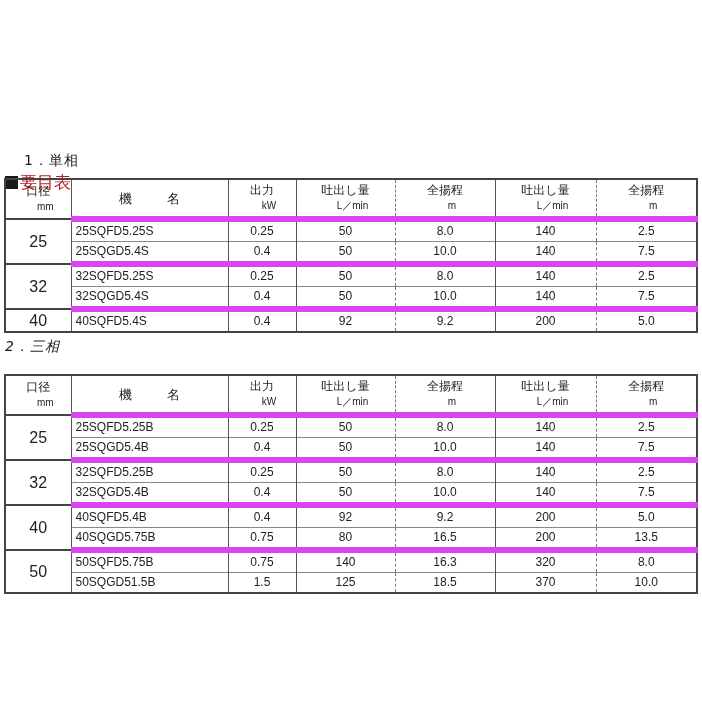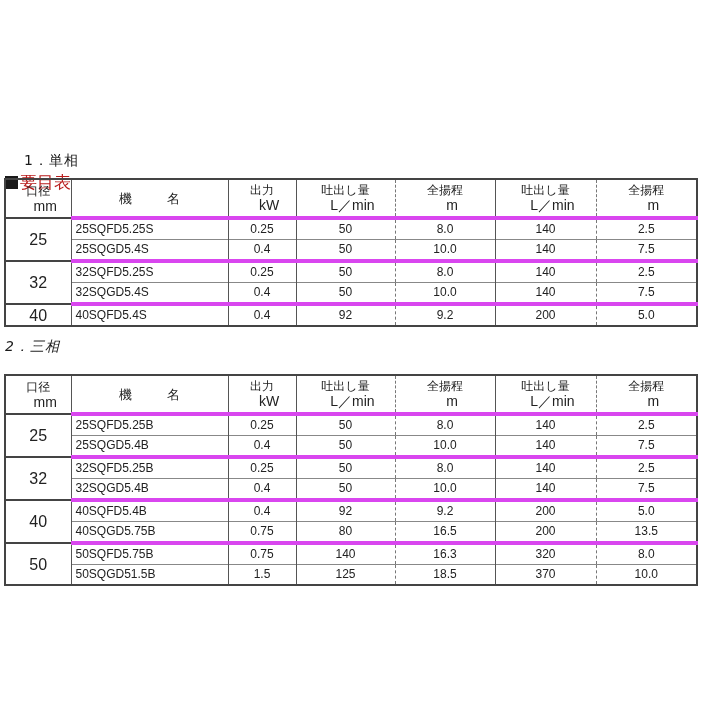--- a/index.html
+++ b/index.html
@@ -9,25 +9,25 @@
   .title .sq { display:inline-block; width:13px; height:13px; background:#1a1a1a; margin-right:2px; vertical-align:-1px; }
   .subtitle { position:absolute; left:5px; font-size:14px; line-height:18px; color:#1a1a1a; letter-spacing:1px; }
   .st1 { top:151px;margin-left:19px; }
   .st2 { top:337px;font-style:italic; }
   table.spec { position:absolute; left:4px; border-collapse:collapse; border:2px solid #444; table-layout:fixed;
                font-family:Liberation Sans, sans-serif;padding-left:10px; }
   .t1 { top:178px; }
   .t2 { top:374px; }
   table.spec th, table.spec td { border-left:1px solid #555; border-right:1px solid #555; padding:0; }
   table.spec th { height:36px; font-weight:normal; font-size:12px; line-height:15px; text-align:center; border-bottom:2px solid #444; color:#222; }
-  table.spec th .unit { font-size:14px;margin-left:14px; }
+  table.spec th .unit { font-size:10px;margin-left:14px; }
   table.spec td { height:19px; font-size:12px; line-height:19px; text-align:center; color:#222; }
   table.spec td.model { text-align:left; padding-left:4px; }
   table.spec td.bore { font-size:16px; }
-  table.spec tr.grp-first td { border-top:4px solid #d946ef; }
+  table.spec tr.grp-first td { border-top:6px solid #d946ef; }
   table.spec tr.grp-sub td { border-top:1px solid #888; }
   table.spec tr.grp-first td.bore { border-top:2px solid #444; }
   .dash-r { border-right:1px dashed #777 !important; }
   .dash-l { border-left:1px dashed #777 !important; }
   .hname { display:flex; justify-content:space-around; padding:0 30px; font-size:13px; }
 </style>
 </head>
 <body>
 
 <div class="title"><span class="sq"></span><span>要目表</span></div>

